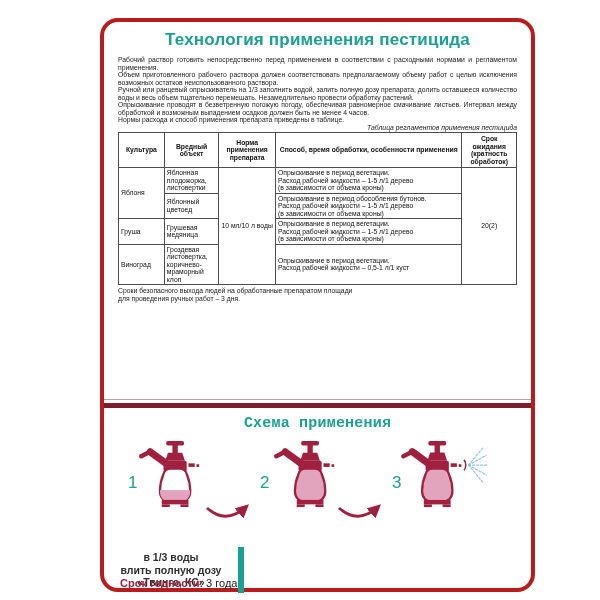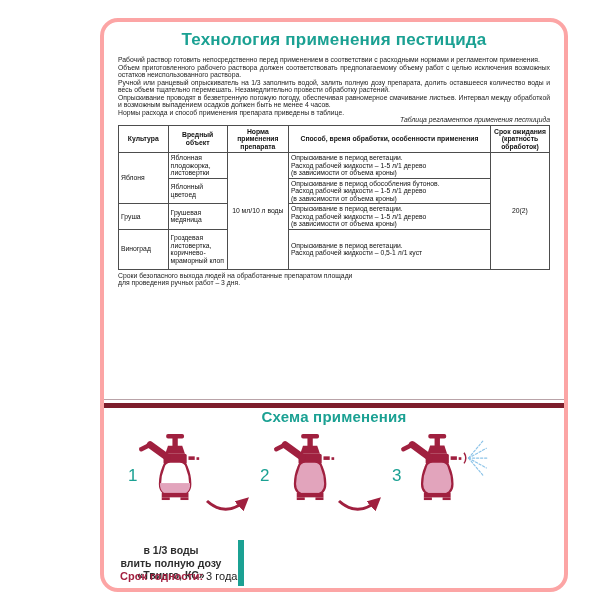--- a/index.html
+++ b/index.html
@@ -1,21 +1,21 @@
 <!DOCTYPE html>
 <html><head>
 <meta charset="utf-8">
 <style>
   * { margin:0; padding:0; box-sizing:border-box; }
   html,body { width:600px; height:600px; background:#ffffff; font-family:"Liberation Sans", sans-serif; }
   body { position:relative; overflow:hidden; }
 
   .poster {
-    position:absolute; left:100px; top:18px; width:468px; height:574px;
-    border:4px solid #fca5a5; border-radius:18px; background:#fff;
+    position:absolute; left:100px; top:18px; width:435px; height:574px;
+    border:4px solid #b91c1c; border-radius:18px; background:#fff;
   }
 
   
   .tech { height:381px; padding:6px 14px 0 14px; }
   .tech-title {
     text-align:center; color:#1ba193; font-weight:bold; font-size:17px;
     line-height:20px; margin:2px 0 6px 0; letter-spacing:.2px;
   }
   .body-text p {
     font-size:6.8px; line-height:7.5px; text-align:justify; color:#1b1b1b;
@@ -37,21 +37,21 @@
   
   .divider { height:5px; background:#7d1e2c; position:relative; margin-top:0; }
   .divider::before {
     content:""; position:absolute; left:0; right:0; top:-4px; height:1px; background:#b9a3a8;
   }
 
   
   .schema { position:relative; height:180px; }
   .schema-title {
     text-align:center; color:#1ba193; font-weight:bold; font-size:15px;
-    line-height:18px; letter-spacing:.2px;
+    line-height:18px; margin-top:7px; letter-spacing:.2px;font-family:Liberation Mono, monospace;
   }
   .steps-row { position:relative; height:112px; }
   .sprayer { position:absolute; top:8px; }
   .sprayer-1 { left:31px; }
   .sprayer-2 { left:166px; }
   .sprayer-3 { left:293px; }
   .step-number { position:absolute; top:40px; color:#1ba193; font-size:17px; font-weight:normal; }
   .num-1 { left:24px; } .num-2 { left:156px; } .num-3 { left:288px; }
   .step-arrow { position:absolute; top:66px; }
   .arrow-1 { left:100px; } .arrow-2 { left:232px; }

